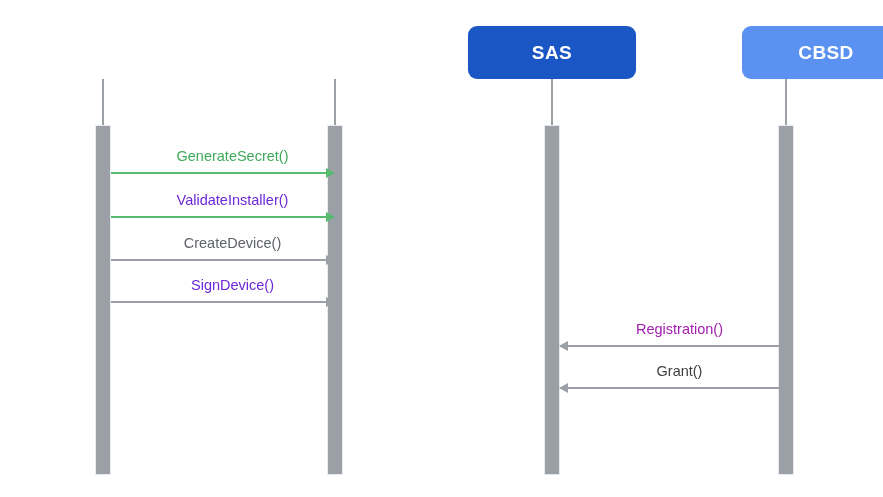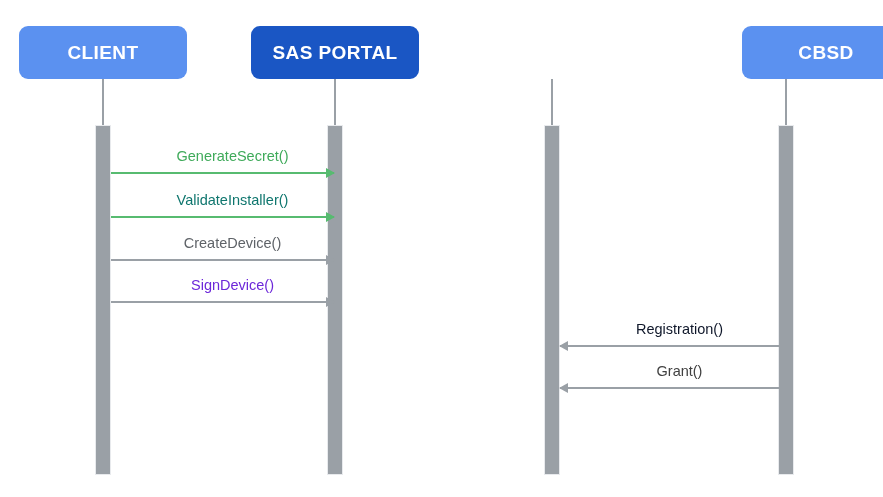--- a/index.html
+++ b/index.html
@@ -96,25 +96,22 @@
     font-size: 14.5px;
     white-space: nowrap;
     line-height: 1.1;
   }
 </style>
 </head>
 <body>
 
 <div id="diagram-root">
 
-  <div class="participant-box" style="left: 19px; top: 26px; background: rgb(91, 145, 240);">
-    <span class="participant-label">CLIENT</span>
-  </div>
-  <div class="participant-box" style="left: 251px; top: 26px; background: rgb(26, 86, 196);">
-    <span class="participant-label">SAS PORTAL</span>
+  <div class="participant-box" style="left: 468px; top: 26px; background: rgb(26, 86, 196);">
+    <span class="participant-label">SAS</span>
   </div>
   <div class="participant-box" style="left: 702px; top: 26px; background: rgb(91, 145, 240); margin-left: 40px;">
     <span class="participant-label">CBSD</span>
   </div>
 
   <div class="lifeline" style="left: 102px; top: 79px; height: 46px;"></div>
   <div class="lifeline" style="left: 334px; top: 79px; height: 46px;"></div>
   <div class="lifeline" style="left: 551px; top: 79px; height: 46px;"></div>
   <div class="lifeline" style="left: 785px; top: 79px; height: 46px;"></div>
 
@@ -125,39 +122,39 @@
 
   <div class="message" style="left: 111px; top: 172px; width: 223px;">
     <div class="message-line" style="background: rgb(87, 187, 112);"></div>
     <div class="message-arrowhead right" style="border-left-color: rgb(87, 187, 112);"></div>
     <div class="message-label" style="color: rgb(63, 170, 90);">GenerateSecret()</div>
   </div>
 
   <div class="message" style="left: 111px; top: 216px; width: 223px;">
     <div class="message-line" style="background: rgb(87, 187, 112);"></div>
     <div class="message-arrowhead right" style="border-left-color: rgb(87, 187, 112);"></div>
-    <div class="message-label" style="color: #0f766e;">ValidateInstaller()</div>
+    <div class="message-label" style="color: #6d28d9;">ValidateInstaller()</div>
   </div>
 
   <div class="message" style="left: 111px; top: 259px; width: 223px;">
     <div class="message-line" style="background: rgb(154, 160, 166);"></div>
     <div class="message-arrowhead right" style="border-left-color: rgb(154, 160, 166);"></div>
     <div class="message-label" style="color: rgb(95, 99, 104);">CreateDevice()</div>
   </div>
 
   <div class="message" style="left: 111px; top: 301px; width: 223px;">
     <div class="message-line" style="background: rgb(154, 160, 166);"></div>
     <div class="message-arrowhead right" style="border-left-color: rgb(154, 160, 166);"></div>
     <div class="message-label" style="color: #6d28d9;">SignDevice()</div>
   </div>
 
   <div class="message" style="left: 560px; top: 345px; width: 219px;">
     <div class="message-line" style="background: rgb(154, 160, 166);"></div>
     <div class="message-arrowhead left" style="border-right-color: rgb(154, 160, 166);"></div>
-    <div class="message-label" style="color: #0f172a;">Registration()</div>
+    <div class="message-label" style="color: #a21caf;">Registration()</div>
   </div>
 
   <div class="message" style="left: 560px; top: 387px; width: 219px;">
     <div class="message-line" style="background: rgb(154, 160, 166);"></div>
     <div class="message-arrowhead left" style="border-right-color: rgb(154, 160, 166);"></div>
     <div class="message-label" style="color: #404040;">Grant()</div>
   </div>
 
 </div>
 

